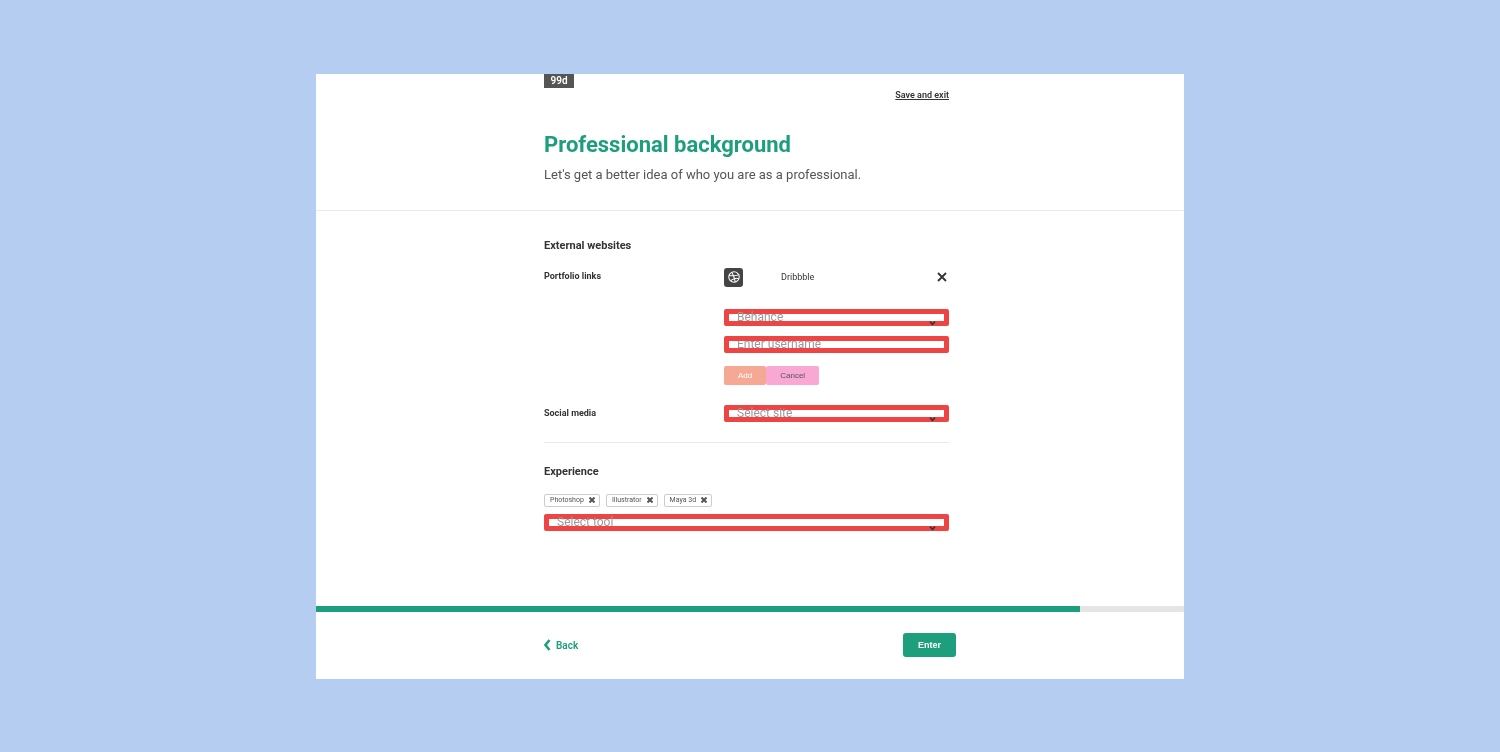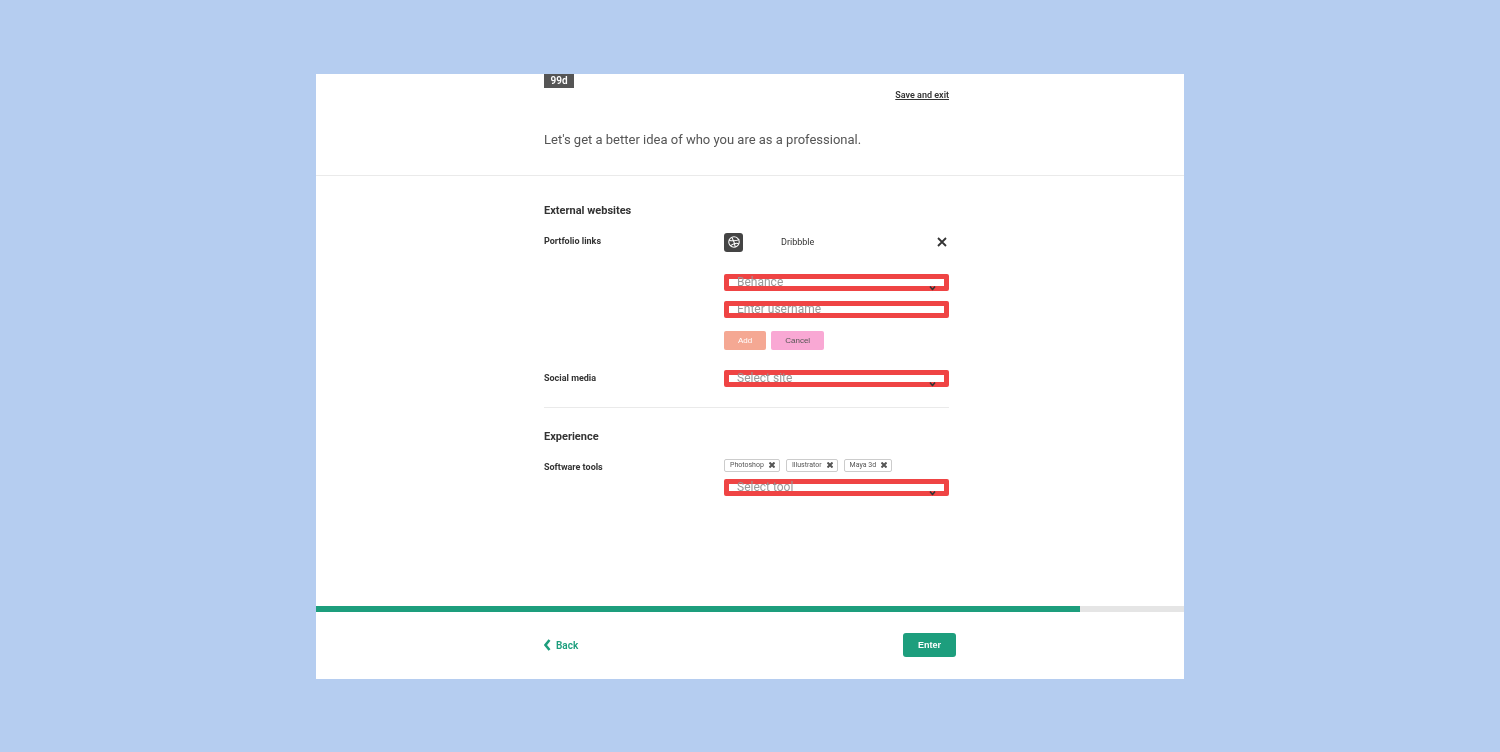--- a/index.html
+++ b/index.html
@@ -166,21 +166,20 @@
     }
     .text-input {
       outline: none;
       font-family: inherit;
     }
     .text-input::placeholder {
       color: #999;
     }
     .btn-row {
       display: flex;
-      gap: 5px;
       margin-top: 13px;
     }
     .btn {
       height: 19px;
       padding: 0 14px;
       border: none;
       border-radius: 2px;
       font-size: 8px;
       cursor: pointer;
       display: flex;
@@ -279,20 +278,21 @@
 <body>
 
 <div class="app-window">
 
   <div class="header">
     <div class="logo">
       <span>99d</span>
     </div>
     <a class="save-exit">Save and exit</a>
     <div class="header-content">
+      <h1 class="page-title">Professional background</h1>
       <p class="page-subtitle">Let's get a better idea of who you are as a professional.</p>
     </div>
   </div>
 
   <div class="scroll-area">
     <h2 class="section-title">External websites</h2>
 
     <div class="field-row">
       <div class="field-label">Portfolio links</div>
       <div class="field-content">
@@ -344,21 +344,20 @@
           </span>
         </div>
       </div>
     </div>
 
     <div class="divider"></div>
 
     <h2 class="section-title">Experience</h2>
 
     <div class="field-row">
-      <div class="field-label">Software tools</div>
       <div class="field-content">
         <div class="tag-row" id="tag-row">
             <div class="tag">
               <span>Photoshop</span>
               <span class="tag-remove">
                 <svg viewBox="0 0 6 6">
                   <path d="M0.5 0.5 L5.5 5.5 M5.5 0.5 L0.5 5.5"></path>
                 </svg>
               </span>
             </div>

